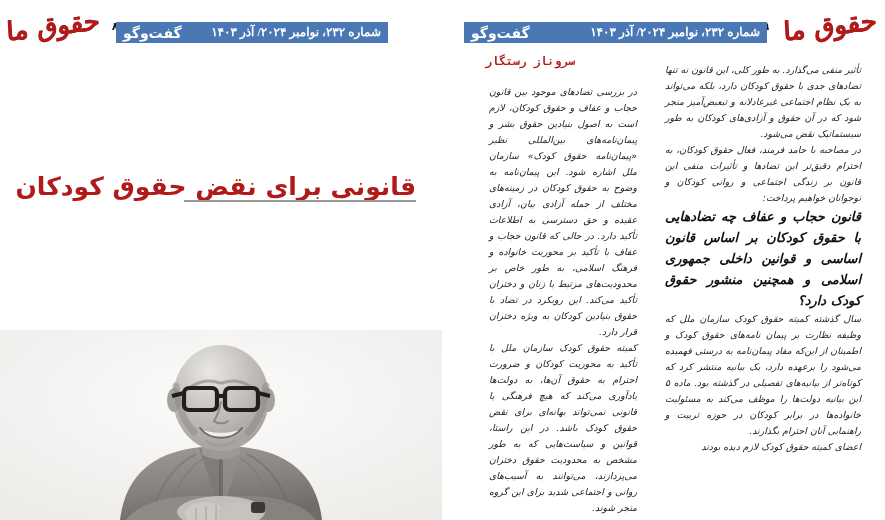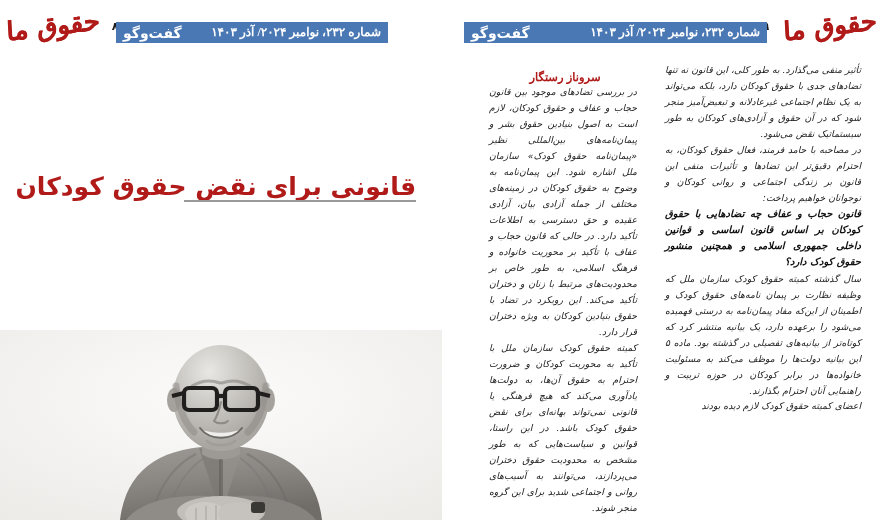--- a/index.html
+++ b/index.html
@@ -78,42 +78,42 @@
     overflow:hidden;
   }
   .portrait{
     position:absolute;left:0;top:0;width:100%;height:100%;
     background:#f2f2f0;
   }
 
   
   .byline{
     position:absolute;
-    right:240px;top:70px;width:160px;
+    right:240px;top:54px;width:160px;
     color:#b01a18;
     font-size:11.5px;font-weight:700;
-    text-align:center;
-    font-family:Liberation Sans, sans-serif;
+    text-align:left;
+    font-family:Liberation Mono, monospace;
   }
 
   
   .col{
     position:absolute;
     text-align:justify;
     color:#1c1c1c;
     font-size:9.3px;
     line-height:1.72;
     font-family:"DejaVu Sans","Liberation Sans",sans-serif;
     direction:rtl;
     font-style:italic;
   }
   .col p{margin:0 0 0 0;text-align:justify;text-align-last:right;}
   .qhead{
     font-weight:700;
-    font-size:10px;
+    font-size:13px;
     line-height:1.62;
     text-align:justify;
     text-align-last:right;
     margin:9px 0 6px 0;
     color:#111;
   }
 
   
   .lp-col-right{right:248px;top:84px;width:148px;}
   .lp-col-left{right:24px;top:62px;width:196px;}

